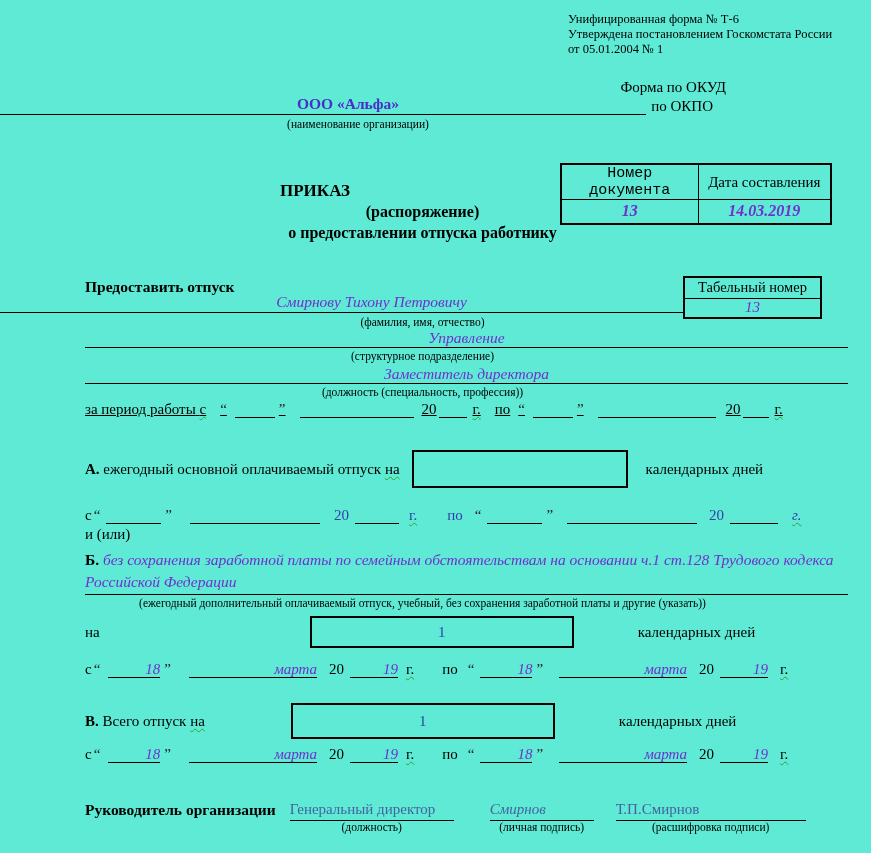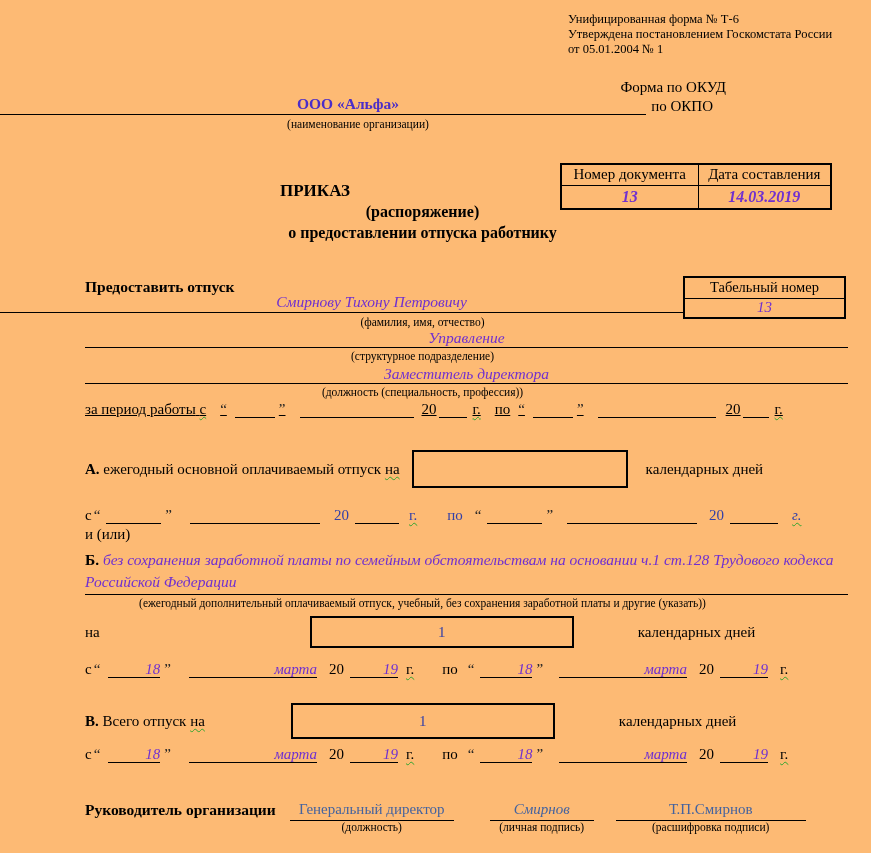--- a/index.html
+++ b/index.html
@@ -1,18 +1,18 @@
 <!DOCTYPE html>
 <html style="--purple: #7030D0; --orgblue: #4B2DC8; --navy: #3340A8; --steel: #44639F; --green: #2FA52F;"><head>
 <meta charset="utf-8">
 <style>
   * { box-sizing: border-box; }
   html,body { margin:0; padding:0; background:#ffffff; }
   #page {
-    position: relative; width: 871px; height: 853px; background:#fdba74;
+    position: relative; width: 871px; height: 853px; background:#5eead4;
     font-family: "Liberation Serif", "DejaVu Serif", serif;
     color:#000; font-size:15px; overflow:hidden;
   }
   .abs { position:absolute; }
   .b { font-weight:bold; }
   .it { font-style:italic; }
   .center { text-align:center; }
   .caption { font-size:11.5px; text-align:center; white-space:nowrap; }
   .note { font-size:12.5px; line-height:15px; }
   .orgblue { color:var(--orgblue); }
@@ -36,21 +36,21 @@
     text-align:right; line-height:18px; vertical-align:bottom;
   }
   .val { color:var(--purple); font-style:italic; }
   table.formtbl { border-collapse:collapse; border:2px solid #000; }
   table.formtbl th, table.formtbl td { border:1px solid #000; padding:0 6px; }
   table.formtbl th { font-weight:normal; font-size:15px; height:21px; }
   .docval { color:var(--purple); font-weight:bold; font-style:italic; font-size:16px; text-align:center; height:24px; }
   .tabval { color:var(--purple); font-style:italic; text-align:center; height:20px; font-size:15px; }
   .daysbox { border:2px solid #000; display:flex; align-items:center; justify-content:center; }
   .sigf { display:flex; flex-direction:column; }
-  .sigline { border-bottom:1px solid #000; text-align:center; height:20px; font-size:15px; }
+  .sigline { border-bottom:1px solid #000; text-align:left; height:20px; font-size:15px; }
 </style>
 </head>
 <body>
 
 <div id="page">
 
   <div class="abs note" style="left:568px; top:12px;">
     <div>Унифицированная форма № Т-6</div>
     <div>Утверждена постановлением Госкомстата России</div>
     <div>от 05.01.2004 № 1</div>
@@ -64,39 +64,39 @@
   <div class="abs ruleline" style="left:0; top:95px; width:646px; height:20px; text-align:center; padding-left:50px;">
     <span class="b orgblue" style="font-size:15.5px;">ООО «Альфа»</span>
   </div>
   <div class="abs caption" style="left:0; top:118px; width:646px; padding-left:70px;">(наименование организации)</div>
 
   <div class="abs b" style="left:280px; top:181px; width:273px; text-align:left; font-size:17px;">ПРИКАЗ</div>
 
   <table class="formtbl abs" style="left:560px; top:163px;">
     <tbody>
         <tr>
-      <th style="width:137px;">Номер документа</th>
+      <th style="width:137px;font-family:Liberation Mono, monospace;">Номер документа</th>
       <th style="width:133px;">Дата составления</th>
     </tr>
     <tr>
       <td class="docval">13</td>
       <td class="docval">14.03.2019</td>
     </tr>
   </tbody>
     </table>
 
   <div class="abs b center" style="left:0; top:203px; width:845px; font-size:16px;">(распоряжение)</div>
   <div class="abs b center" style="left:0; top:224px; width:845px; font-size:16px;">о предоставлении отпуска работнику</div>
 
   <div class="abs b" style="left:85px; top:278px; font-size:15.5px;">Предоставить отпуск</div>
 
   <table class="formtbl abs" style="left:683px; top:276px;">
     <tbody>
         <tr>
-          <th style="width:161px; font-size:14.5px;">Табельный номер</th>
+          <th style="width:137px; font-size:14.5px;">Табельный номер</th>
         </tr>
     <tr>
           <td class="tabval">13</td>
         </tr>
   </tbody>
     </table>
 
   <div class="abs linefield" style="left:0; top:293px; width:683px; height:20px; padding-left:60px;">
     <span>Смирнову Тихону Петровичу</span>
   </div>

